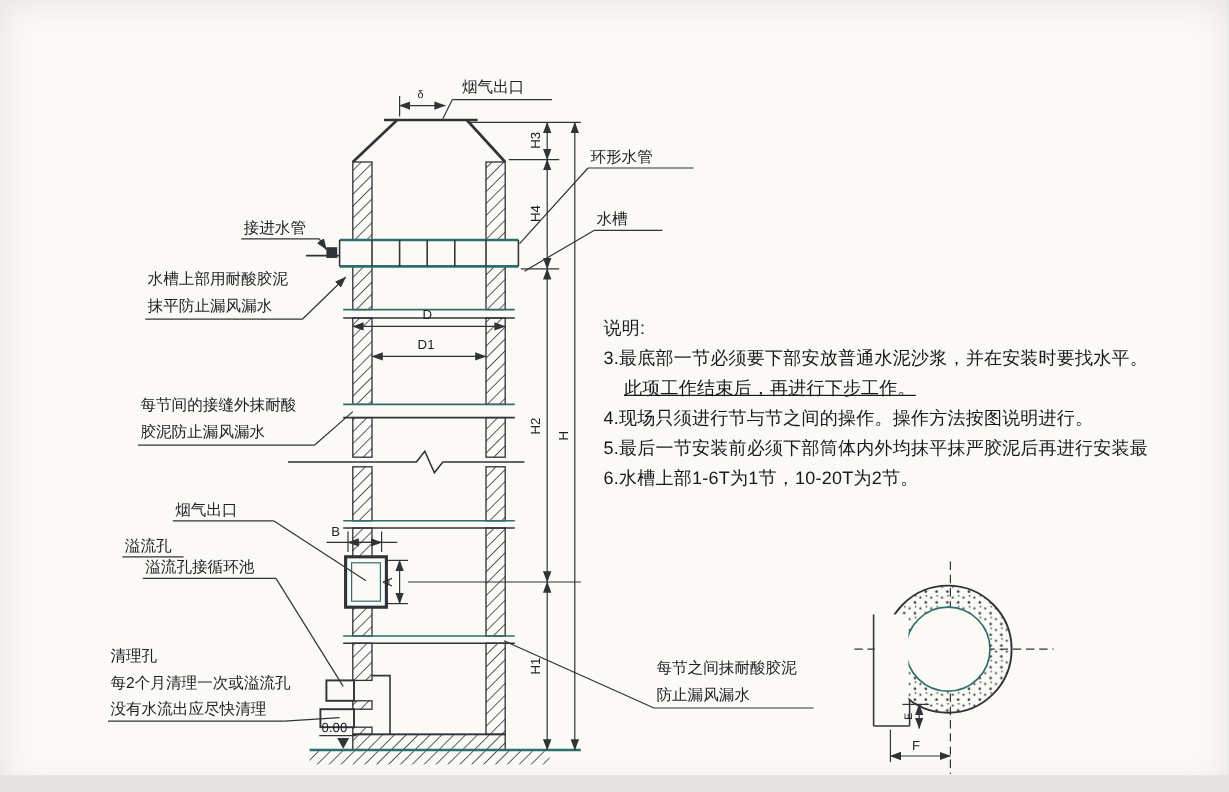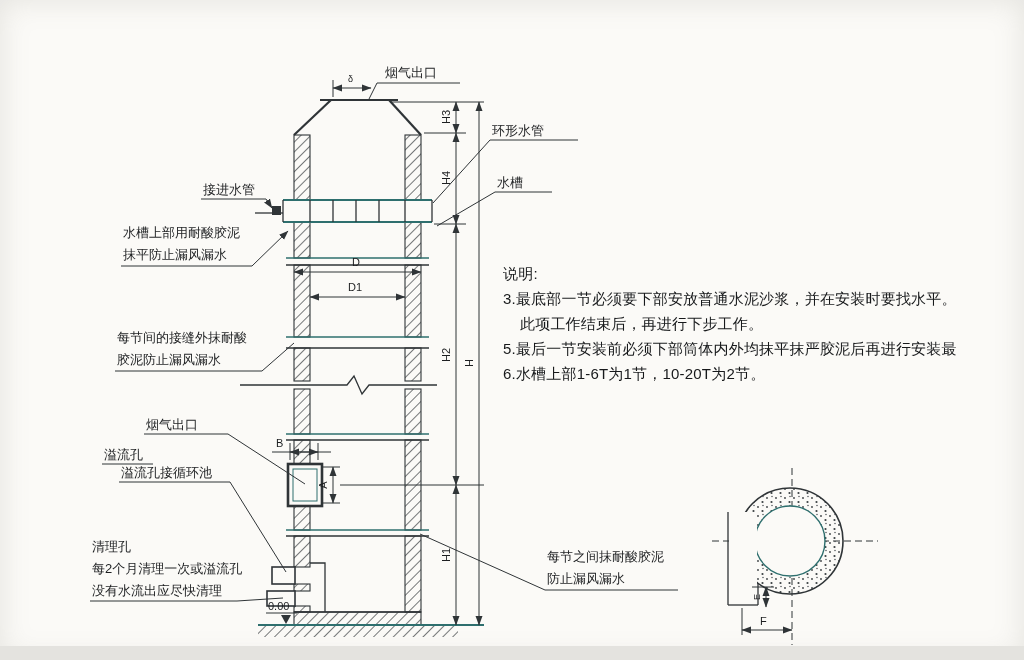--- a/index.html
+++ b/index.html
@@ -13,21 +13,21 @@
   .thin{stroke-width:1;}
   .dash{stroke-dasharray:7 4;stroke-width:1;}
   .wall{fill:url(#hatch);stroke:#2f3437;stroke-width:1.1;}
   .white{fill:#fbfaf7;}
   text{fill:#1d1f21;}
   .lbl{font-size:13px;}
   .dim{font-size:11px;}
   .dimsm{font-size:9px;}
   #notes{position:absolute;left:503px;top:213px;width:516px;font-size:15px;
          line-height:25px;color:#17191b;letter-spacing:.2px;margin-top:48px;}
-  #notes .cont{padding-left:17px;}
+  #notes .cont{padding-left:17px;text-decoration:underline;}
   .botstrip{position:absolute;left:0;bottom:0;width:1024px;height:14px;background:#e4e3df;}
 </style>
 </head>
 <body>
 
 <div id="stage">
 <svg width="1024" height="660" viewBox="0 0 1024 660">
   <defs>
     <pattern id="hatch" width="7" height="7" patternUnits="userSpaceOnUse" patternTransform="rotate(45)">
       <line x1="0" y1="0" x2="0" y2="7" stroke="#3a3f42" stroke-width="1.4"></line>
@@ -258,18 +258,19 @@
       <line class="ln thin" x1="742" y1="630" x2="792" y2="630" marker-start="url(#ae)" marker-end="url(#ae)"></line>
       <text class="dim" x="760" y="625">F</text>
     </g>
   </g>
 </svg>
 
 <div id="notes">
   <div>说明:</div>
   <div>3.最底部一节必须要下部安放普通水泥沙浆，并在安装时要找水平。</div>
   <div class="cont">此项工作结束后，再进行下步工作。</div>
+  <div>4.现场只须进行节与节之间的操作。操作方法按图说明进行。</div>
   <div>5.最后一节安装前必须下部筒体内外均抹平抹严胶泥后再进行安装最</div>
   <div>6.水槽上部1-6T为1节，10-20T为2节。</div>
 </div>
 
 <div class="botstrip"></div>
 </div>
 
 </body></html>

